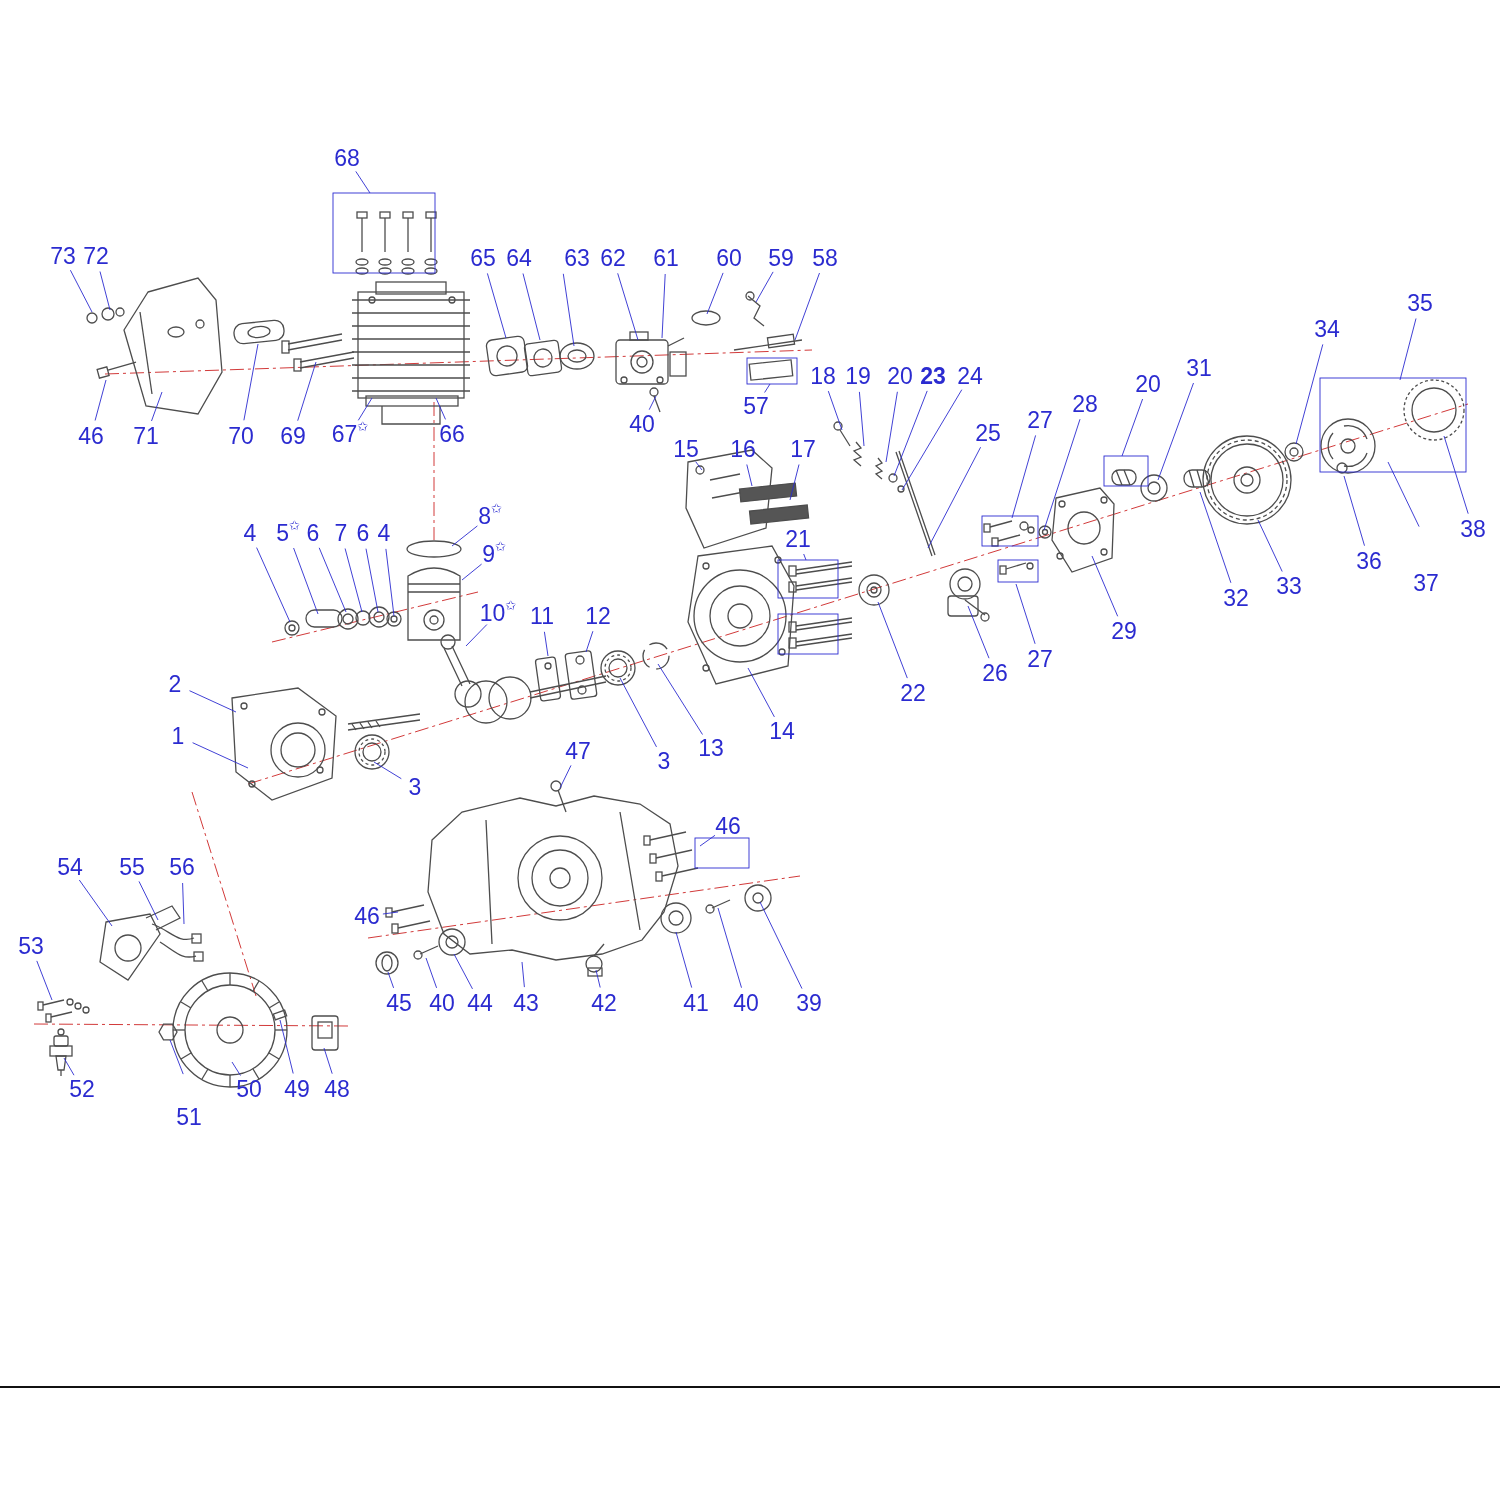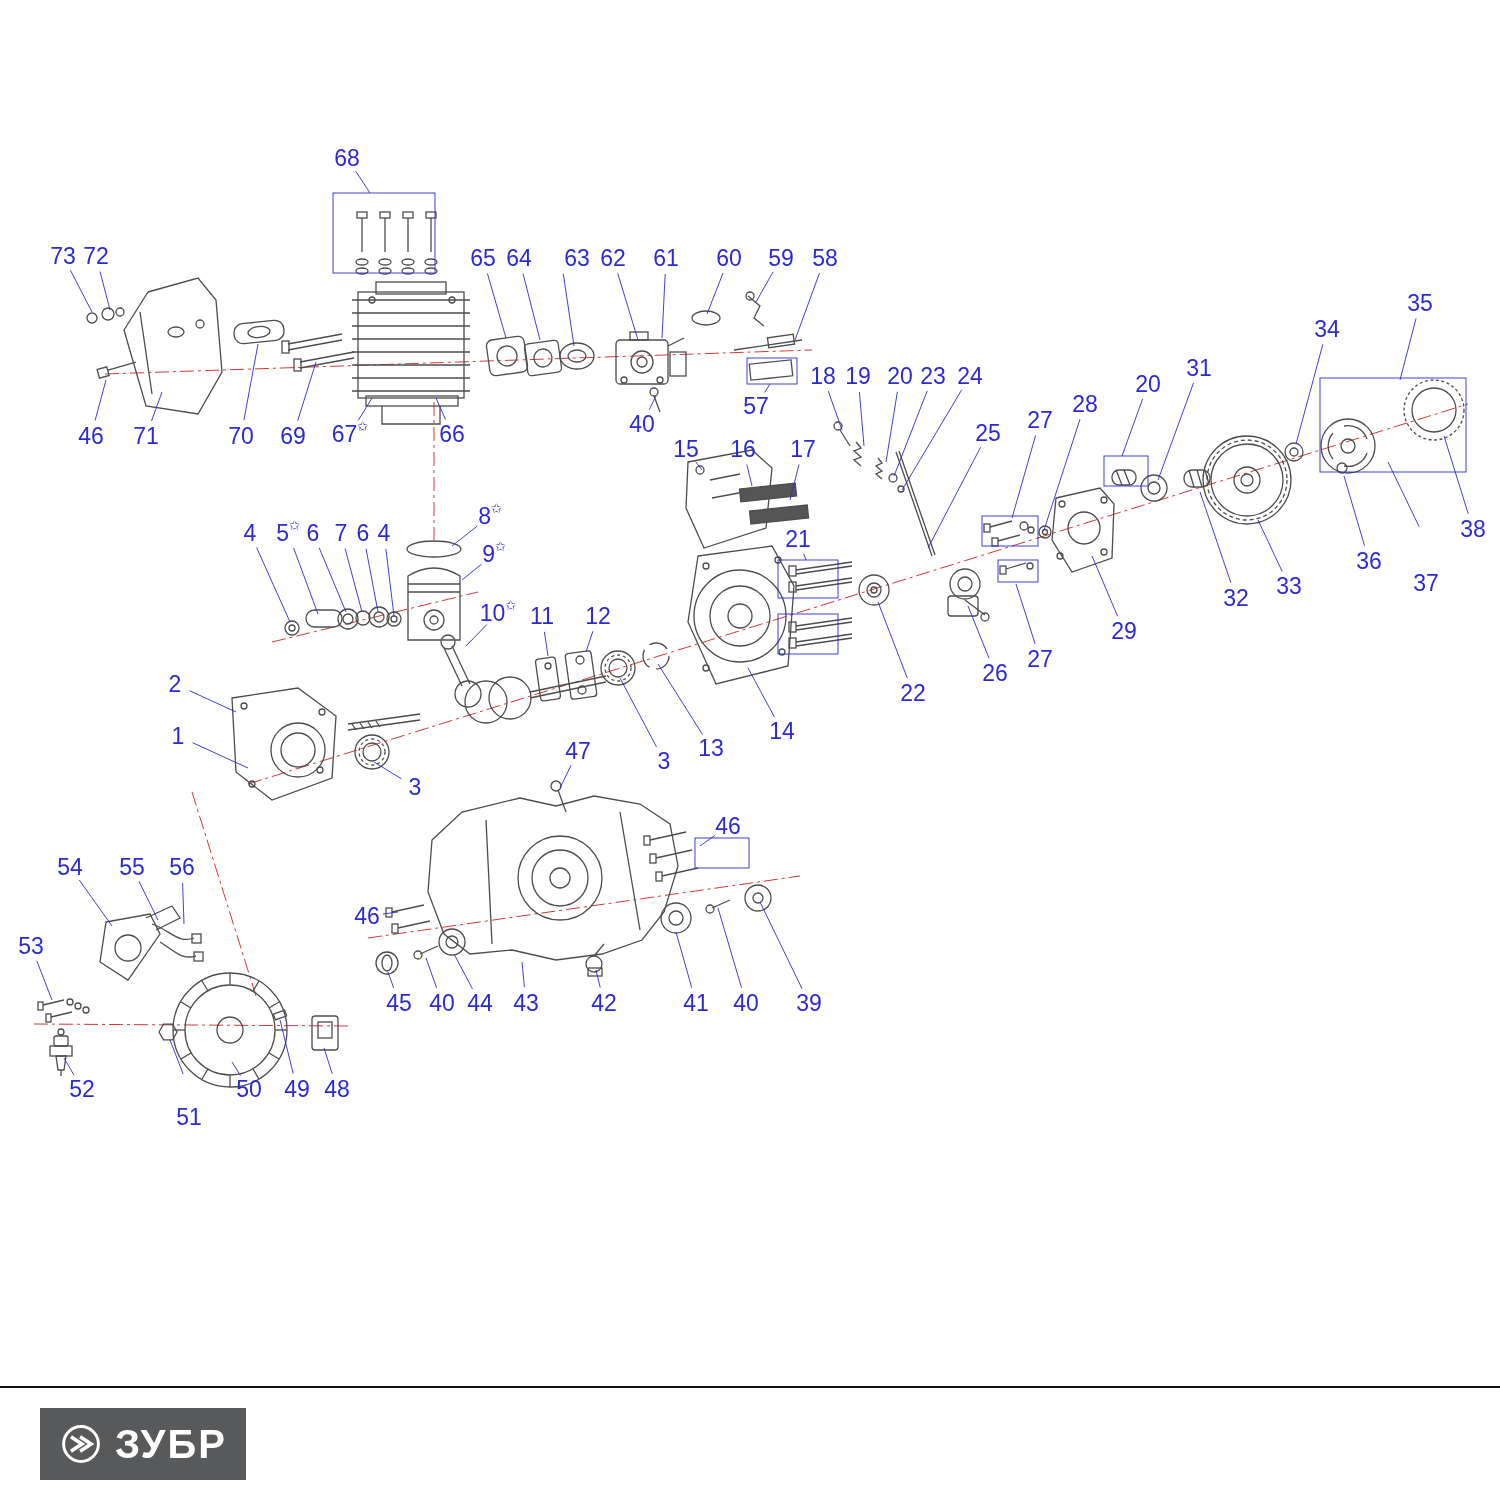--- a/index.html
+++ b/index.html
@@ -494,21 +494,21 @@
       <span class="plabel" style="left: 729px; top: 258px;">60</span>
       <span class="plabel" style="left: 781px; top: 258px;">59</span>
       <span class="plabel" style="left: 825px; top: 258px;">58</span>
       <span class="plabel" style="left: 1420px; top: 303px;">35</span>
       <span class="plabel" style="left: 1327px; top: 329px;">34</span>
       <span class="plabel" style="left: 1199px; top: 368px;">31</span>
       <span class="plabel" style="left: 1148px; top: 384px;">20</span>
       <span class="plabel" style="left: 823px; top: 376px;">18</span>
       <span class="plabel" style="left: 858px; top: 376px;">19</span>
       <span class="plabel" style="left: 900px; top: 376px;">20</span>
-      <span class="plabel" style="left: 933px; top: 376px;">23</span>
+      <span class="plabel" style="left: 933px; top: 376px; font-weight: bold;">23</span>
       <span class="plabel" style="left: 970px; top: 376px;">24</span>
       <span class="plabel" style="left: 1040px; top: 420px;">27</span>
       <span class="plabel" style="left: 1085px; top: 404px;">28</span>
       <span class="plabel" style="left: 988px; top: 433px;">25</span>
       <span class="plabel" style="left: 756px; top: 406px;">57</span>
       <span class="plabel" style="left: 91px; top: 436px;">46</span>
       <span class="plabel" style="left: 146px; top: 436px;">71</span>
       <span class="plabel" style="left: 241px; top: 436px;">70</span>
       <span class="plabel" style="left: 293px; top: 436px;">69</span>
       <span class="plabel" style="left: 350px; top: 434px;">67<sup>✩</sup></span>
@@ -562,23 +562,15 @@
       <span class="plabel" style="left: 82px; top: 1089px;">52</span>
       <span class="plabel" style="left: 189px; top: 1089px; margin-top: 28px;">51</span>
       <span class="plabel" style="left: 249px; top: 1089px;">50</span>
       <span class="plabel" style="left: 297px; top: 1089px;">49</span>
       <span class="plabel" style="left: 337px; top: 1089px;">48</span>
     </div>
 
   <div id="footer">
     <div class="rule"></div>
     <div class="row">
-      <div class="logo">
-        <svg width="44" height="44" viewBox="0 0 24 24">
-          <circle cx="12" cy="12" r="9.5" stroke="#fff" fill="none" stroke-width="1.6"></circle>
-          <path d="M6.5,8 L12.5,12 L6.5,16" stroke="#fff" fill="none" stroke-width="2"></path>
-          <path d="M11.5,8 L17.5,12 L11.5,16" stroke="#fff" fill="none" stroke-width="2"></path>
-        </svg>
-        <span class="brand">ЗУБР</span>
-      </div>
     </div>
   </div>
 </div>
 
 </body></html>

